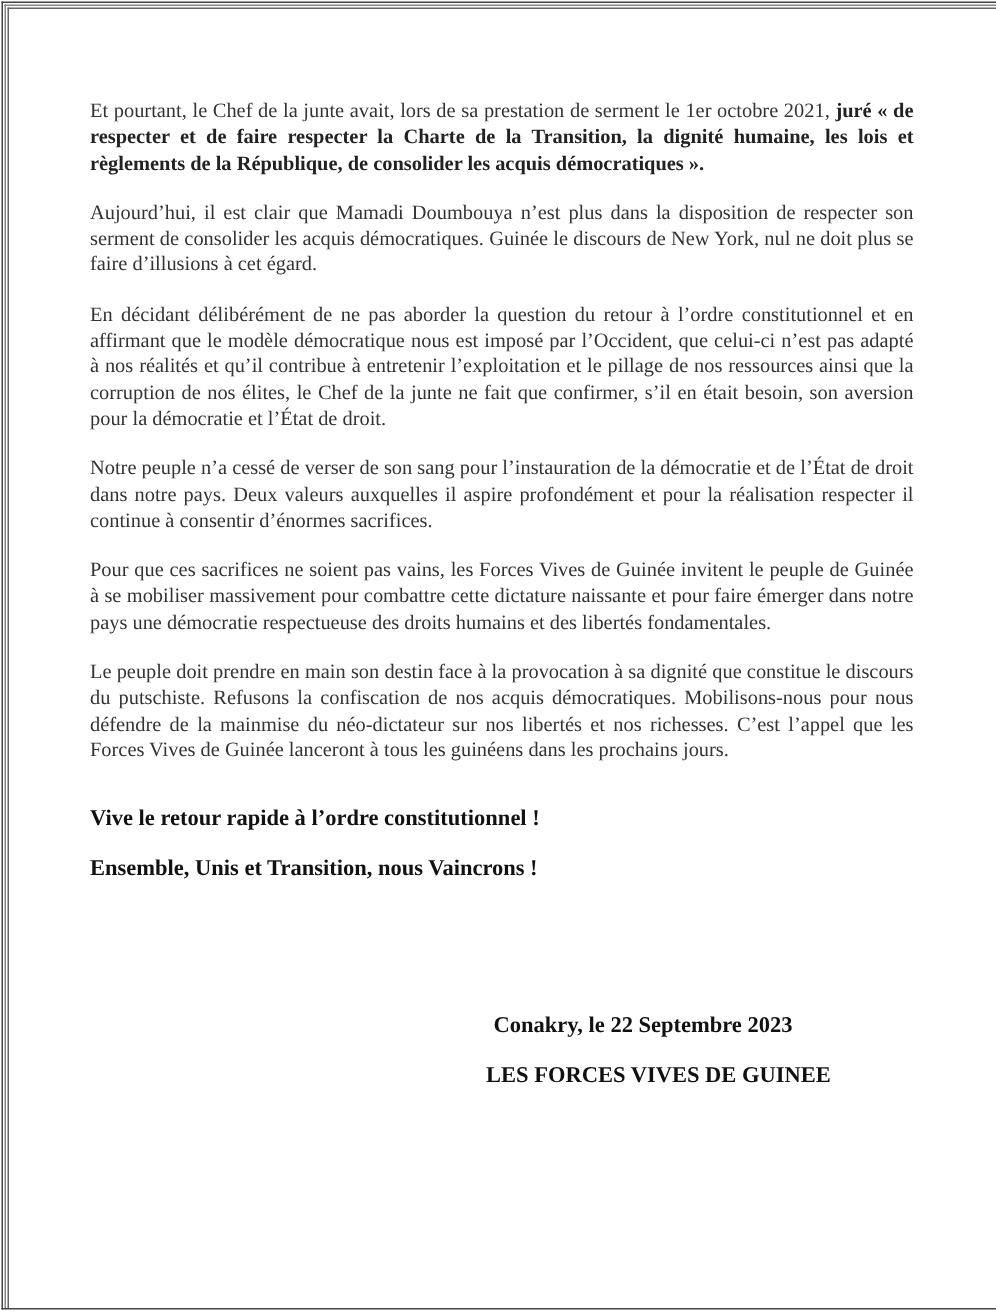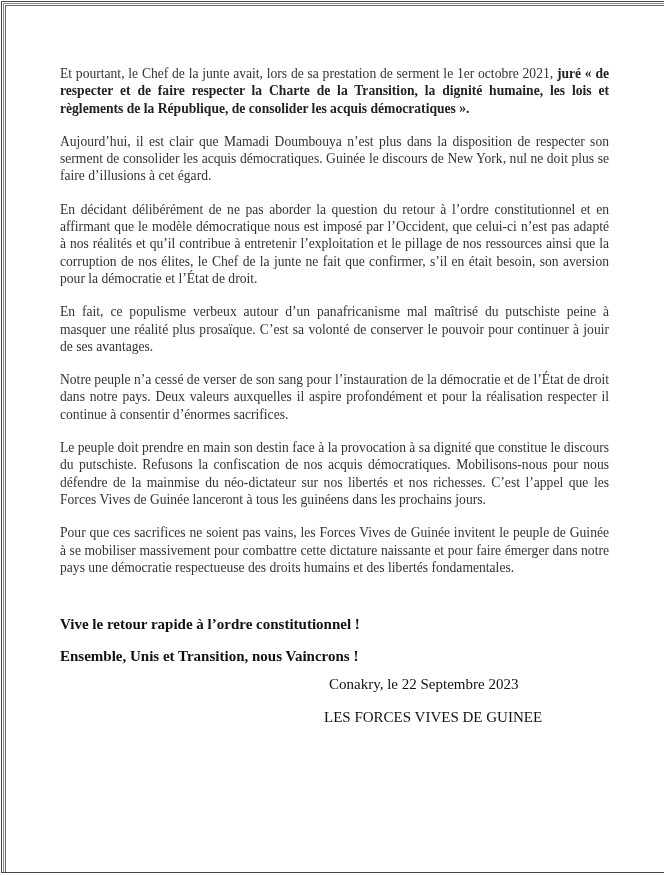--- a/index.html
+++ b/index.html
@@ -17,39 +17,38 @@
       border-top: 1px solid #888; border-left: 1px solid #888;
     }
     .content {
       position: absolute; left: 60px; top: 65px; width: 549px;
       font-family: Liberation Serif, serif;
       font-size: 13.6px; line-height: 17.3px; color: #333;
     }
     .para { margin: 0 0 16px 0; text-align: justify; }
     .bold { font-weight: bold; color: #222; }
     .slogan { font-weight: bold; color: #111; font-size: 15px; margin: 0; }
-    .slogan1 { margin-top: 40px; }
+    .slogan1 { margin-top: 30px; }
     .slogan2 { margin-top: 15px; }
-    .signature { font-weight: normal; color: #111; font-size: 15px; position: absolute; }
+    .signature { font-weight: bold; color: #111; font-size: 15px; position: absolute; }
     .sig-place { left: 329px; top: 676px; }
     .sig-org { left: 324px; top: 709px; }
   </style>
 </head>
 <body>
 
 <div class="frame"></div>
 <div class="frame-outer2"></div>
 <div class="frame-inner"></div>
 
 <div class="content">
   <p class="para"><span>Et pourtant, le Chef de la junte avait, lors de sa prestation de serment le 1er octobre 2021, </span><span class="bold">juré « de respecter et de faire respecter la Charte de la Transition, la dignité humaine, les lois et règlements de la République, de consolider les acquis démocratiques ».</span></p>
   <p class="para">Aujourd’hui, il est clair que Mamadi Doumbouya n’est plus dans la disposition de respecter son serment de consolider les acquis démocratiques. Guinée le discours de New York, nul ne doit plus se faire d’illusions à cet égard.</p>
   <p class="para">En décidant délibérément de ne pas aborder la question du retour à l’ordre constitutionnel et en affirmant que le modèle démocratique nous est imposé par l’Occident, que celui-ci n’est pas adapté à nos réalités et qu’il contribue à entretenir l’exploitation et le pillage de nos ressources ainsi que la corruption de nos élites, le Chef de la junte ne fait que confirmer, s’il en était besoin, son aversion pour la démocratie et l’État de droit.</p>
-  <p class="para">En fait, ce populisme verbeux autour d’un panafricanisme mal maîtrisé du putschiste peine à masquer une réalité plus prosaïque. C’est sa volonté de conserver le pouvoir pour continuer à jouir de ses avantages.</p>
   <p class="para">Notre peuple n’a cessé de verser de son sang pour l’instauration de la démocratie et de l’État de droit dans notre pays. Deux valeurs auxquelles il aspire profondément et pour la réalisation respecter il continue à consentir d’énormes sacrifices.</p>
+  <p class="para">Pour que ces sacrifices ne soient pas vains, les Forces Vives de Guinée invitent le peuple de Guinée à se mobiliser massivement pour combattre cette dictature naissante et pour faire émerger dans notre pays une démocratie respectueuse des droits humains et des libertés fondamentales.</p>
   <p class="para">Le peuple doit prendre en main son destin face à la provocation à sa dignité que constitue le discours du putschiste.  Refusons la confiscation de nos acquis démocratiques. Mobilisons-nous pour nous défendre de la mainmise du néo-dictateur sur nos libertés et nos richesses. C’est l’appel que les Forces Vives de Guinée lanceront à tous les guinéens dans les prochains jours.</p>
-  <p class="para">Pour que ces sacrifices ne soient pas vains, les Forces Vives de Guinée invitent le peuple de Guinée à se mobiliser massivement pour combattre cette dictature naissante et pour faire émerger dans notre pays une démocratie respectueuse des droits humains et des libertés fondamentales.</p>
   <p class="slogan slogan1">Vive le retour rapide à l’ordre constitutionnel !</p>
   <p class="slogan slogan2">Ensemble, Unis et Transition, nous Vaincrons !</p>
 </div>
 
 <div class="signature sig-place">Conakry, le 22 Septembre 2023</div>
 <div class="signature sig-org">LES FORCES VIVES DE GUINEE</div>
 
 </body></html>

